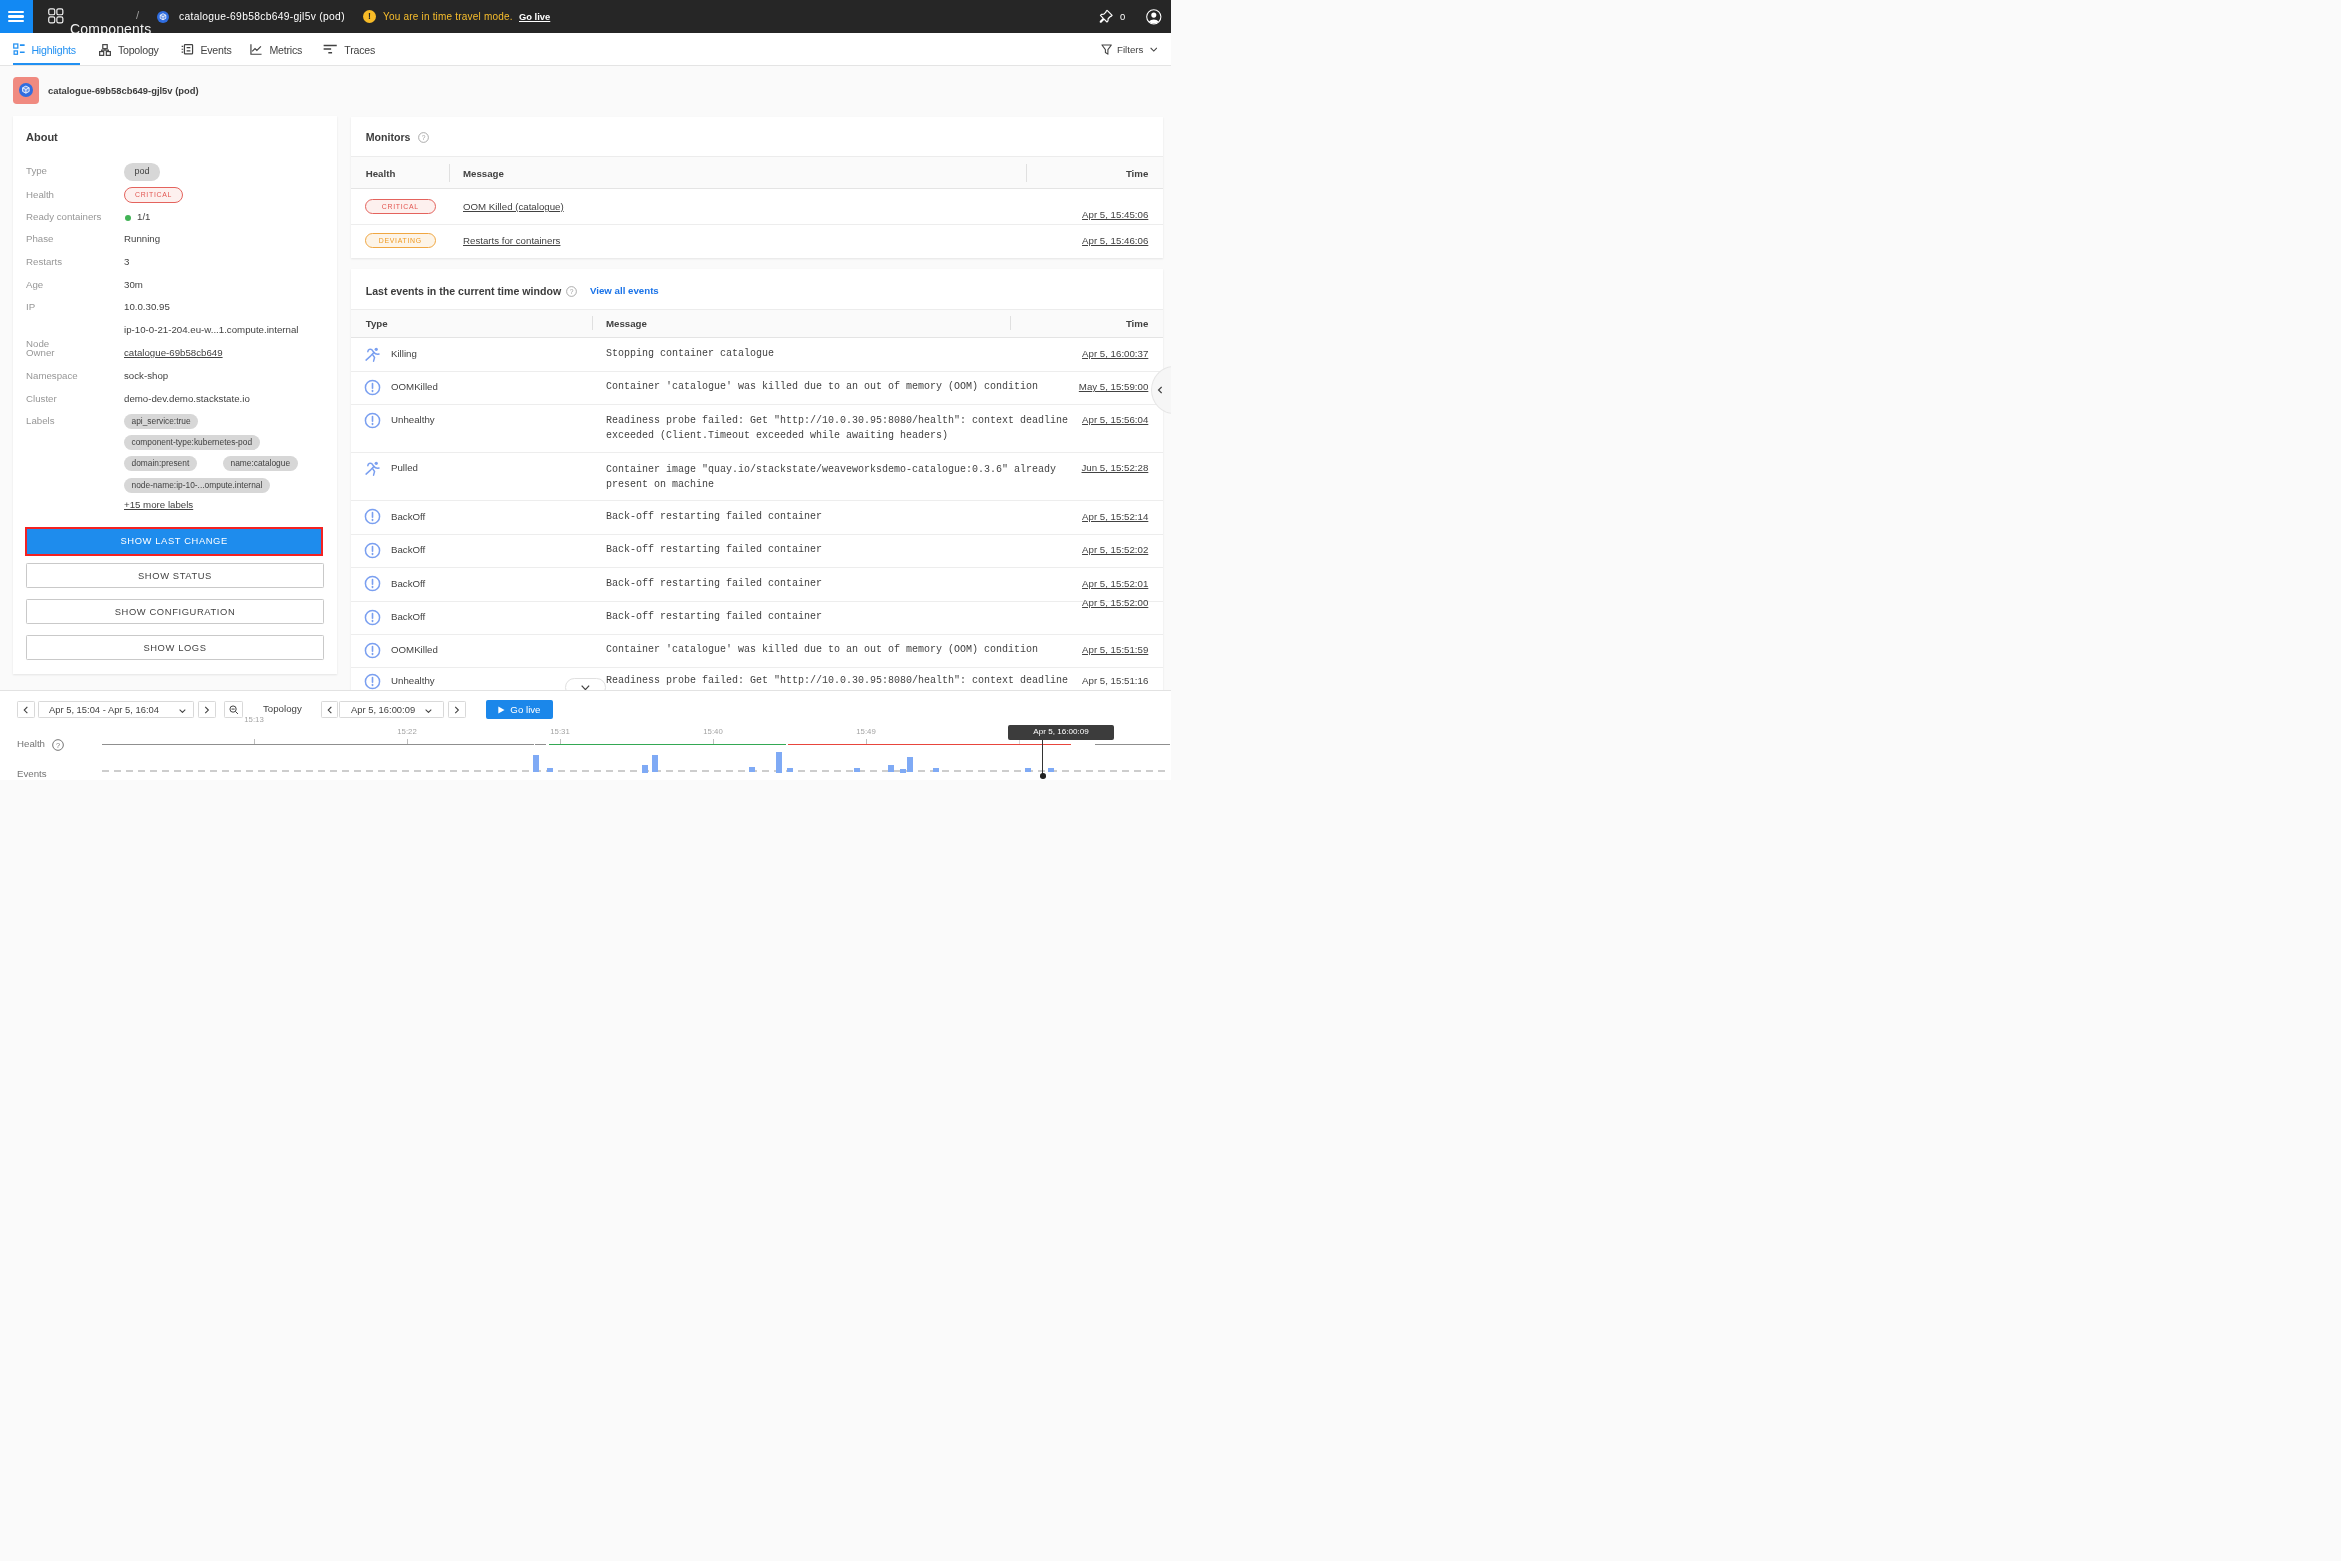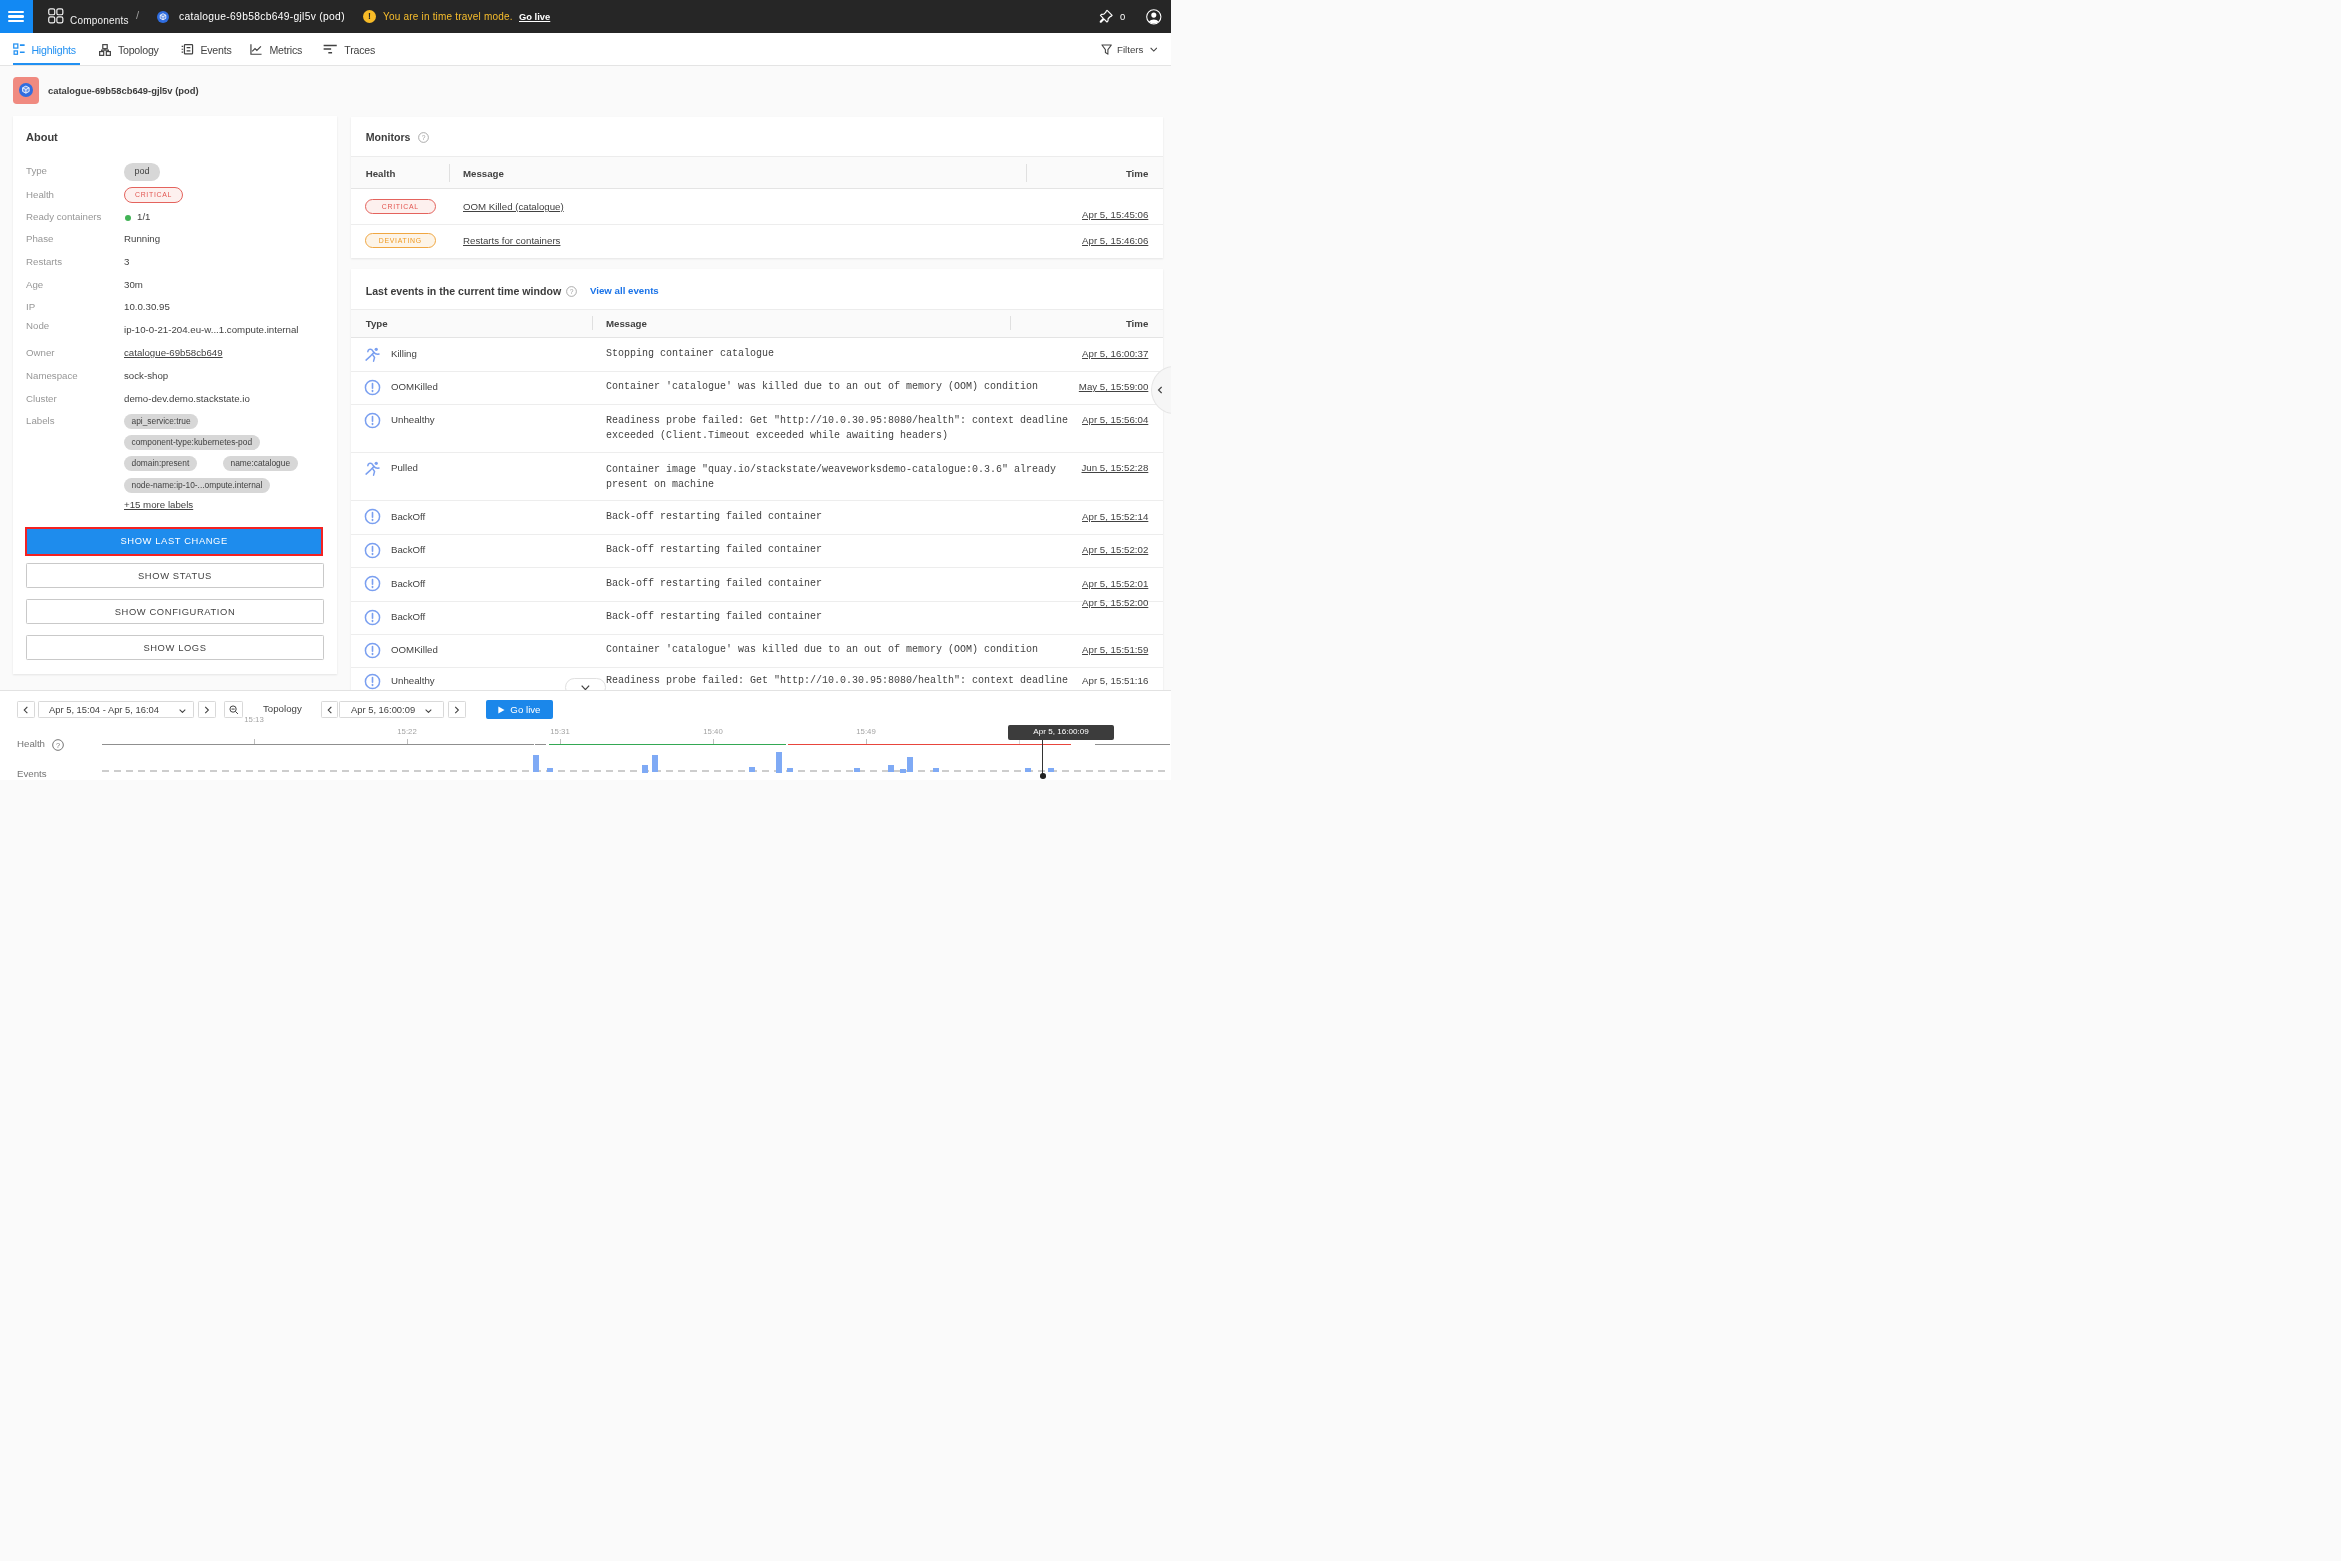--- a/index.html
+++ b/index.html
@@ -5,21 +5,21 @@
 * { margin:0; padding:0; box-sizing:border-box; }
 html,body { width:1171px; height:781px; overflow:hidden; }
 body { font-family:"Liberation Sans", sans-serif; font-size:9.7px; color:#424242; background:#fafafa; position:relative; }
 .abs { position:absolute; }
 
 
 #hdr { position:absolute; top:0; left:0; width:1171px; height:33px; background:#262626; }
 #menuSq { position:absolute; top:0; left:0; width:33px; height:33px; background:#1289f3; }
 .hbar { position:absolute; left:8.1px; width:16.3px; height:2.3px; background:#fff; border-radius:1.3px; }
 #crumbIco { position:absolute; left:48px; top:8.1px; }
-#crumbTxt { position:absolute; left:70px; top:15px; color:#f2f2f2; font-size:10px; letter-spacing:0.2px; }
+#crumbTxt { position:absolute; left:70px; top:21px; color:#f2f2f2; font-size:14px; letter-spacing:0.2px; }
 #slash { position:absolute; left:136px; top:9.4px; color:#9e9e9e; font-size:11.3px; }
 #podCirc { position:absolute; left:157px; top:10.6px; width:12px; height:12px; border-radius:50%; background:#2f6de0; }
 #hdrTitle { position:absolute; left:179px; top:10.6px; color:#fff; font-size:10.3px; letter-spacing:0.3px; }
 #warnCirc { position:absolute; left:363px; top:10px; width:13px; height:13px; border-radius:50%; background:#f7bb27; color:#262626; font-weight:bold; font-size:8.8px; text-align:center; line-height:13px; }
 #warnTxt { position:absolute; left:383px; top:11px; color:#f7bd2c; font-size:10px; letter-spacing:0.2px; }
 #goLiveHdr { position:absolute; left:519px; top:11.3px; color:#fff; font-weight:bold; font-size:9.4px; text-decoration:underline; }
 #pinIco { position:absolute; left:1098px; top:8.8px; }
 #pinZero { position:absolute; left:1120px; top:11.3px; color:#fff; font-size:9.4px; }
 #avatar { position:absolute; left:1146px; top:9px; }
 
@@ -192,21 +192,21 @@
   <div class="abs" style="left:112px;top:99px;width:6px;height:6px;border-radius:50%;background:#41b355"></div>
   <div class="rowVal" style="left:124px;top:95px">1/1</div>
   <div class="rowLbl" style="top:117px">Phase</div>
   <div class="rowVal" style="top:117px">Running</div>
   <div class="rowLbl" style="top:140px">Restarts</div>
   <div class="rowVal" style="top:140px">3</div>
   <div class="rowLbl" style="top:163px">Age</div>
   <div class="rowVal" style="top:163px">30m</div>
   <div class="rowLbl" style="top:185px">IP</div>
   <div class="rowVal" style="top:185px">10.0.30.95</div>
-  <div class="rowLbl" style="top:204px">Node</div>
+  <div class="rowLbl" style="top:222px">Node</div>
   <div class="rowVal" style="top:208px">ip-10-0-21-204.eu-w...1.compute.internal</div>
   <div class="rowLbl" style="top:231px">Owner</div>
   <div class="rowVal" style="top:231px"><span class="tlink">catalogue-69b58cb649</span></div>
   <div class="rowLbl" style="top:254px">Namespace</div>
   <div class="rowVal" style="top:254px">sock-shop</div>
   <div class="rowLbl" style="top:277px">Cluster</div>
   <div class="rowVal" style="top:277px">demo-dev.demo.stackstate.io</div>
   <div class="rowLbl" style="top:299px">Labels</div>
   <div class="abs" style="left:111px;top:298px"><span class="gpill">api_service:true</span></div>
   <div class="abs" style="left:111px;top:319px"><span class="gpill">component-type:kubernetes-pod</span></div>

